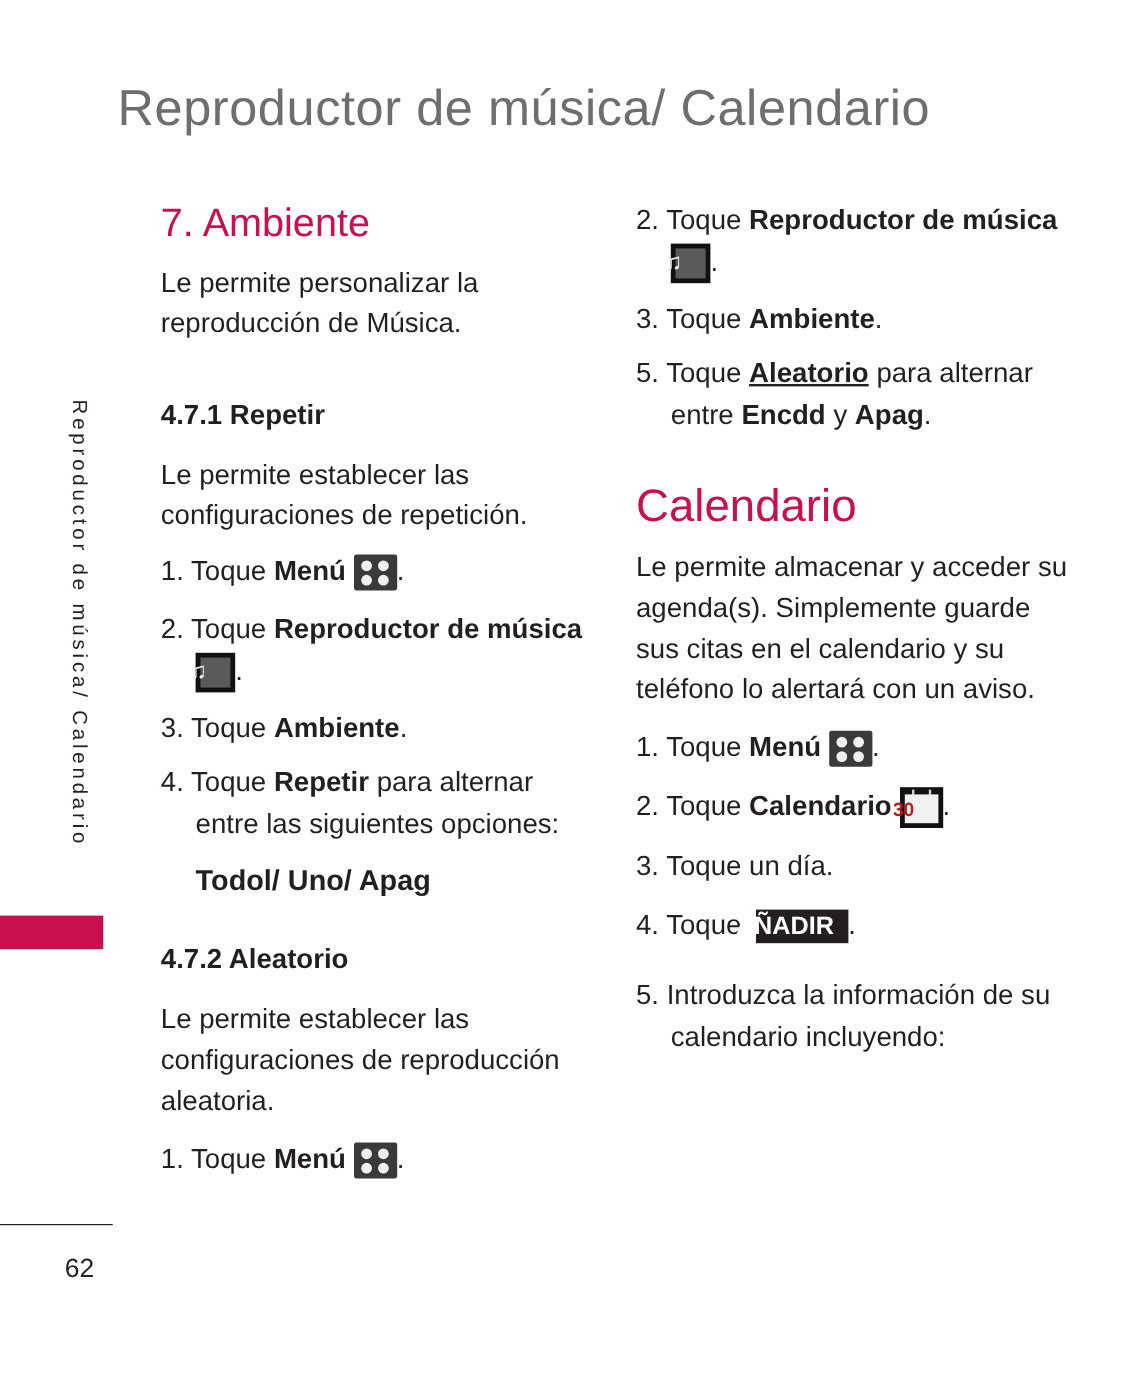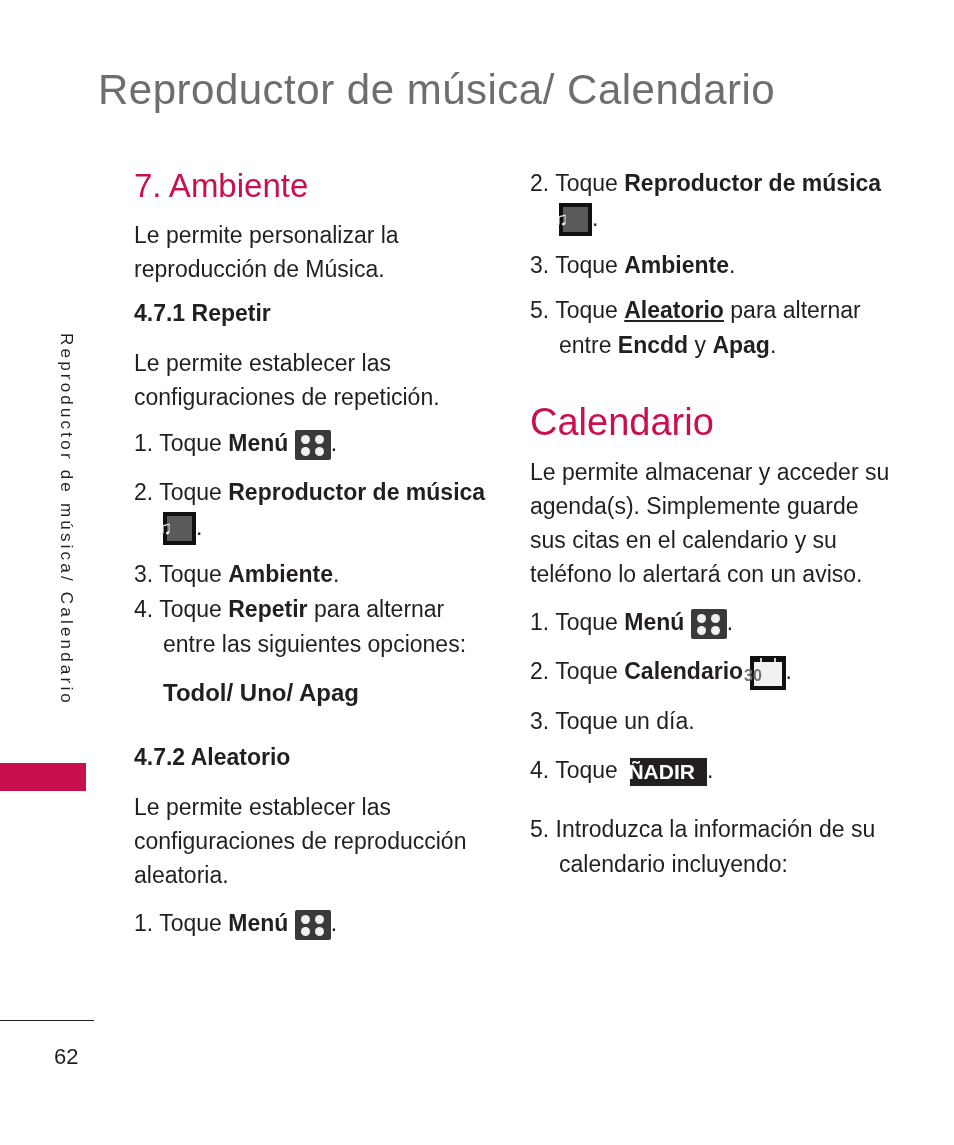--- a/index.html
+++ b/index.html
@@ -27,39 +27,39 @@
   .opts { font-size: 24px; line-height: 34px; margin: 0; padding-left: 29px; }
 
   .icon { display: inline-block; vertical-align: middle; position: relative; }
   .icon-menu { width: 36px; height: 30px; background: #3a3a3a; border-radius: 2px; }
   .icon-menu i { position: absolute; width: 9px; height: 9px; background: #f0f0f0; border-radius: 50%; }
   .icon-music { width: 33px; height: 33px; background: #111; }
   .icon-music span { position: absolute; left: 4px; top: 4px; width: 25px; height: 25px; background: #5a5a5a;
                      color: #eee; font-size: 20px; line-height: 25px; text-align: center; }
   .icon-cal { width: 36px; height: 34px; background: #111; }
   .icon-cal span { position: absolute; left: 4px; top: 6px; width: 28px; height: 24px; background: #f1f1f1;
-                   color: #737373; font-size: 16px; font-weight: bold; line-height: 28px; text-align: center; }
+                   color: #b91c1c; font-size: 16px; font-weight: bold; line-height: 28px; text-align: center; }
   .icon-cal i { position: absolute; top: 2px; width: 2px; height: 6px; background: #ccc; }
   .btn-anadir { display: inline-block; background: #231f20; color: #fff; font-size: 21px; font-weight: bold;
                 padding: 0 12px; height: 28px; line-height: 28px; vertical-align: middle; margin-left: 6px; }
 </style>
 </head>
 <body>
 
 <h1 class="page-title">Reproductor de música/ Calendario</h1>
 <div class="side-label">Reproductor de música/ Calendario</div>
 <div class="side-tab"></div>
 <div class="page-rule"></div>
 <div class="page-number">62</div>
 
 <div class="col col-left">
   <h2 class="h-section">7. Ambiente</h2>
   <p class="para" style="margin-top:12px">Le permite personalizar la reproducción de Música.</p>
 
-  <h3 class="h-sub" style="margin-top:12px">4.7.1 Repetir</h3>
+  <h3 class="h-sub" style="margin-top:44px">4.7.1 Repetir</h3>
   <p class="para" style="margin-top:18px">Le permite establecer las configuraciones de repetición.</p>
 
   <p class="step" style="margin-top:12px">
     <span>1.</span>
     <span>Toque</span>
     <span class="s">Menú</span>
     <span class="icon icon-menu"><i style="left:6px;top:5px"></i><i style="left:20px;top:5px"></i><i style="left:6px;top:17px"></i><i style="left:20px;top:17px"></i></span><span>.</span>
   </p>
 
   <p class="step" style="margin-top:14px">
@@ -68,21 +68,21 @@
     <span class="s">Reproductor de música</span>
     <span class="icon icon-music"><span>♫</span></span><span>.</span>
   </p>
 
   <p class="step" style="margin-top:12px">
     <span>3.</span>
     <span>Toque</span>
     <span class="s">Ambiente</span><span>.</span>
   </p>
 
-  <p class="step" style="">
+  <p class="step" style="margin-top:10px">
     <span>4.</span>
     <span>Toque</span>
     <span class="s">Repetir</span>
     <span>para alternar entre las siguientes opciones:</span>
   </p>
 
   <p class="opts s" style="margin-top:14px">Todol/ Uno/ Apag</p>
 
   <h3 class="h-sub" style="margin-top:32px">4.7.2 Aleatorio</h3>
   <p class="para" style="margin-top:18px">Le permite establecer las configuraciones de reproducción aleatoria.</p>

